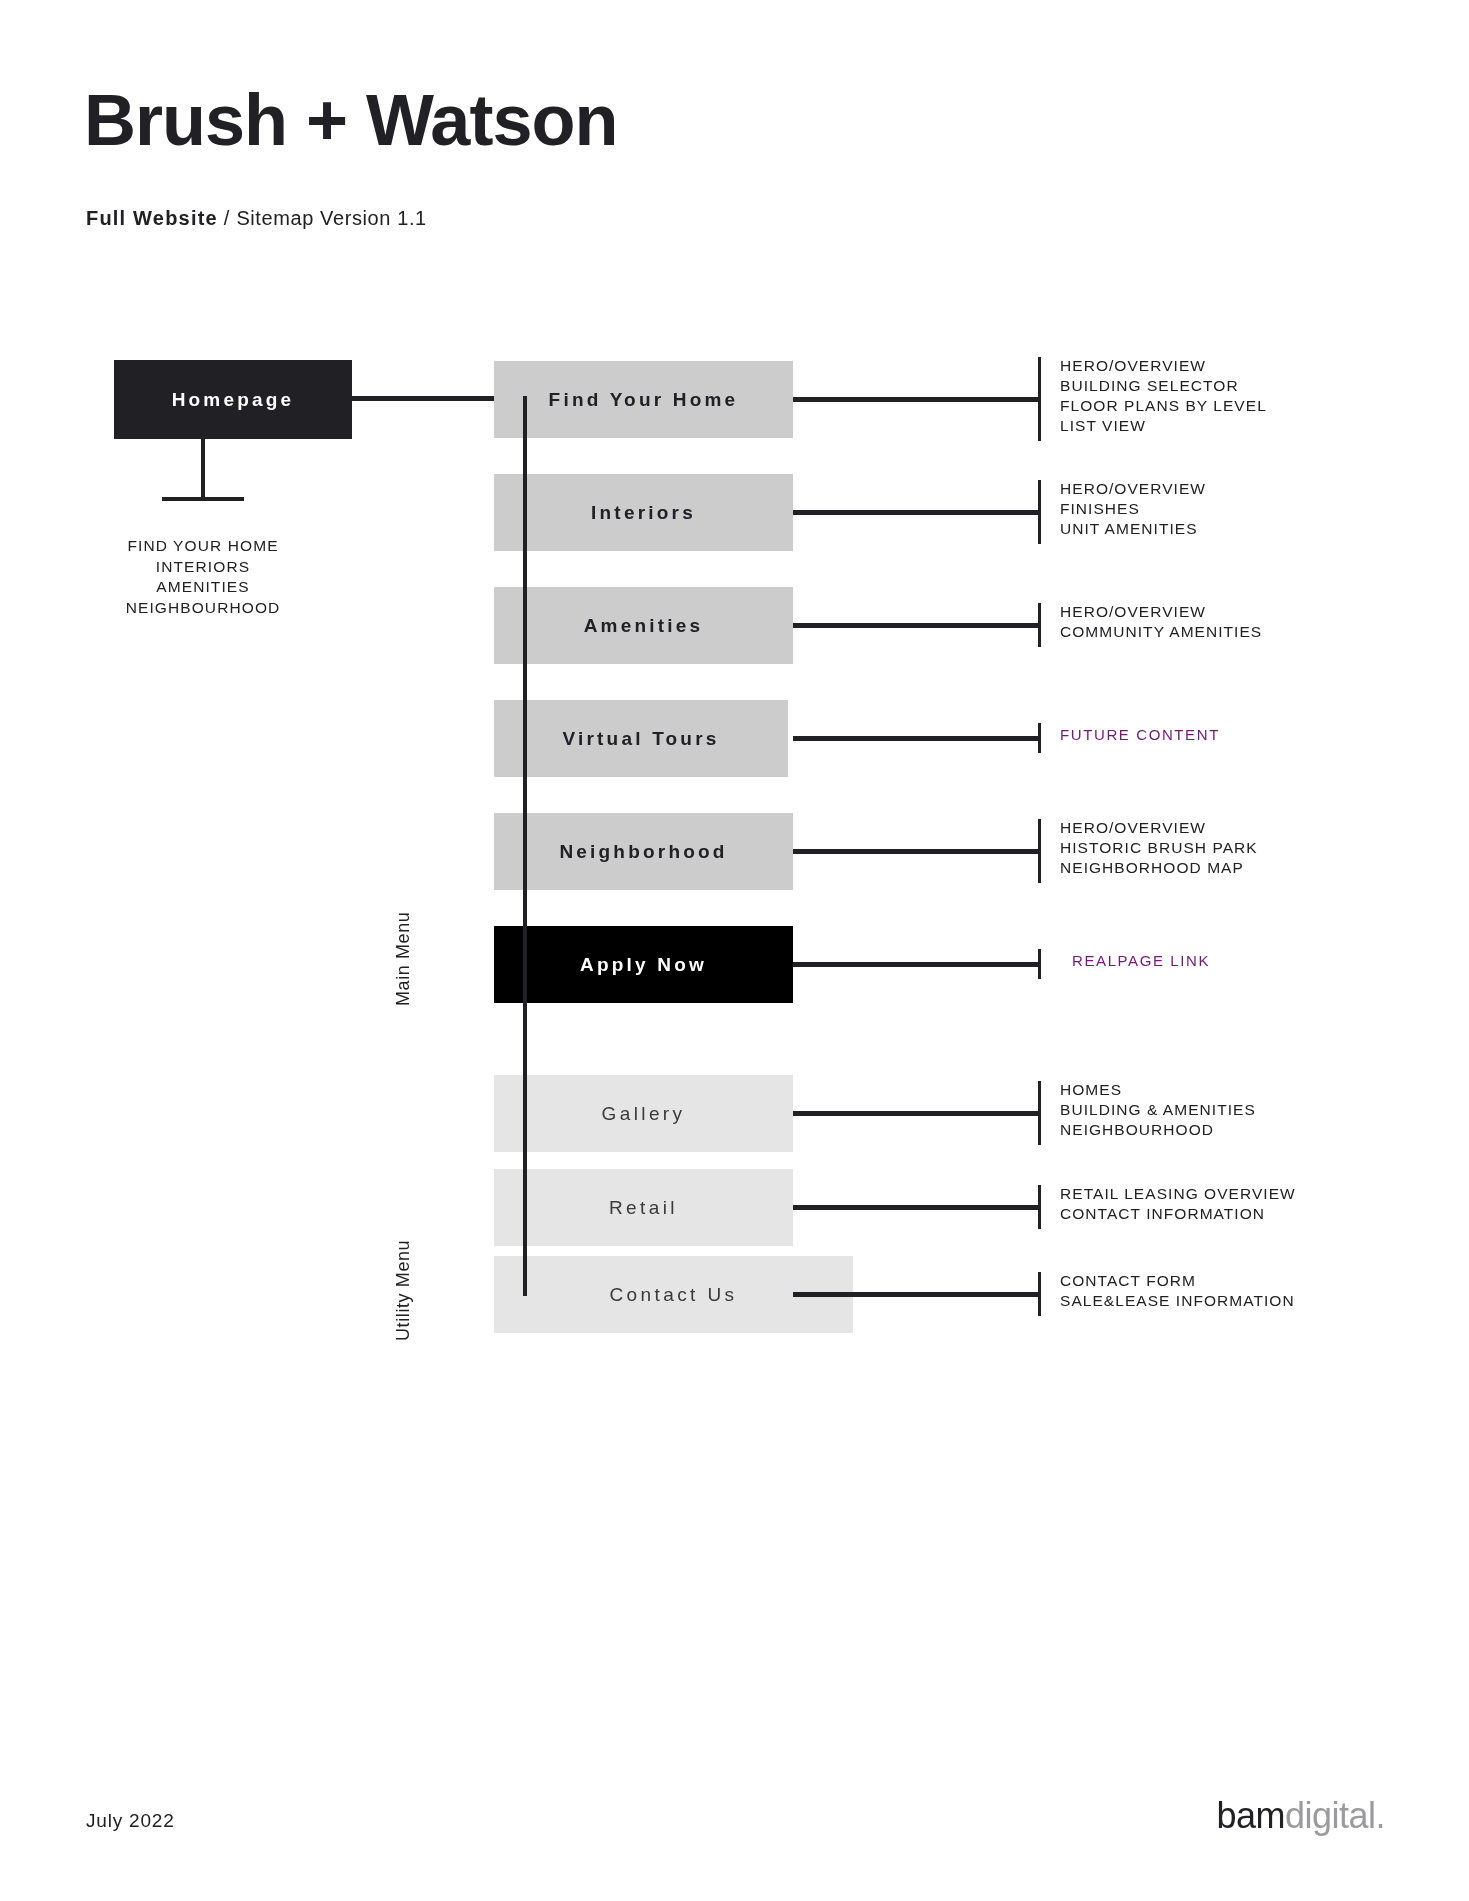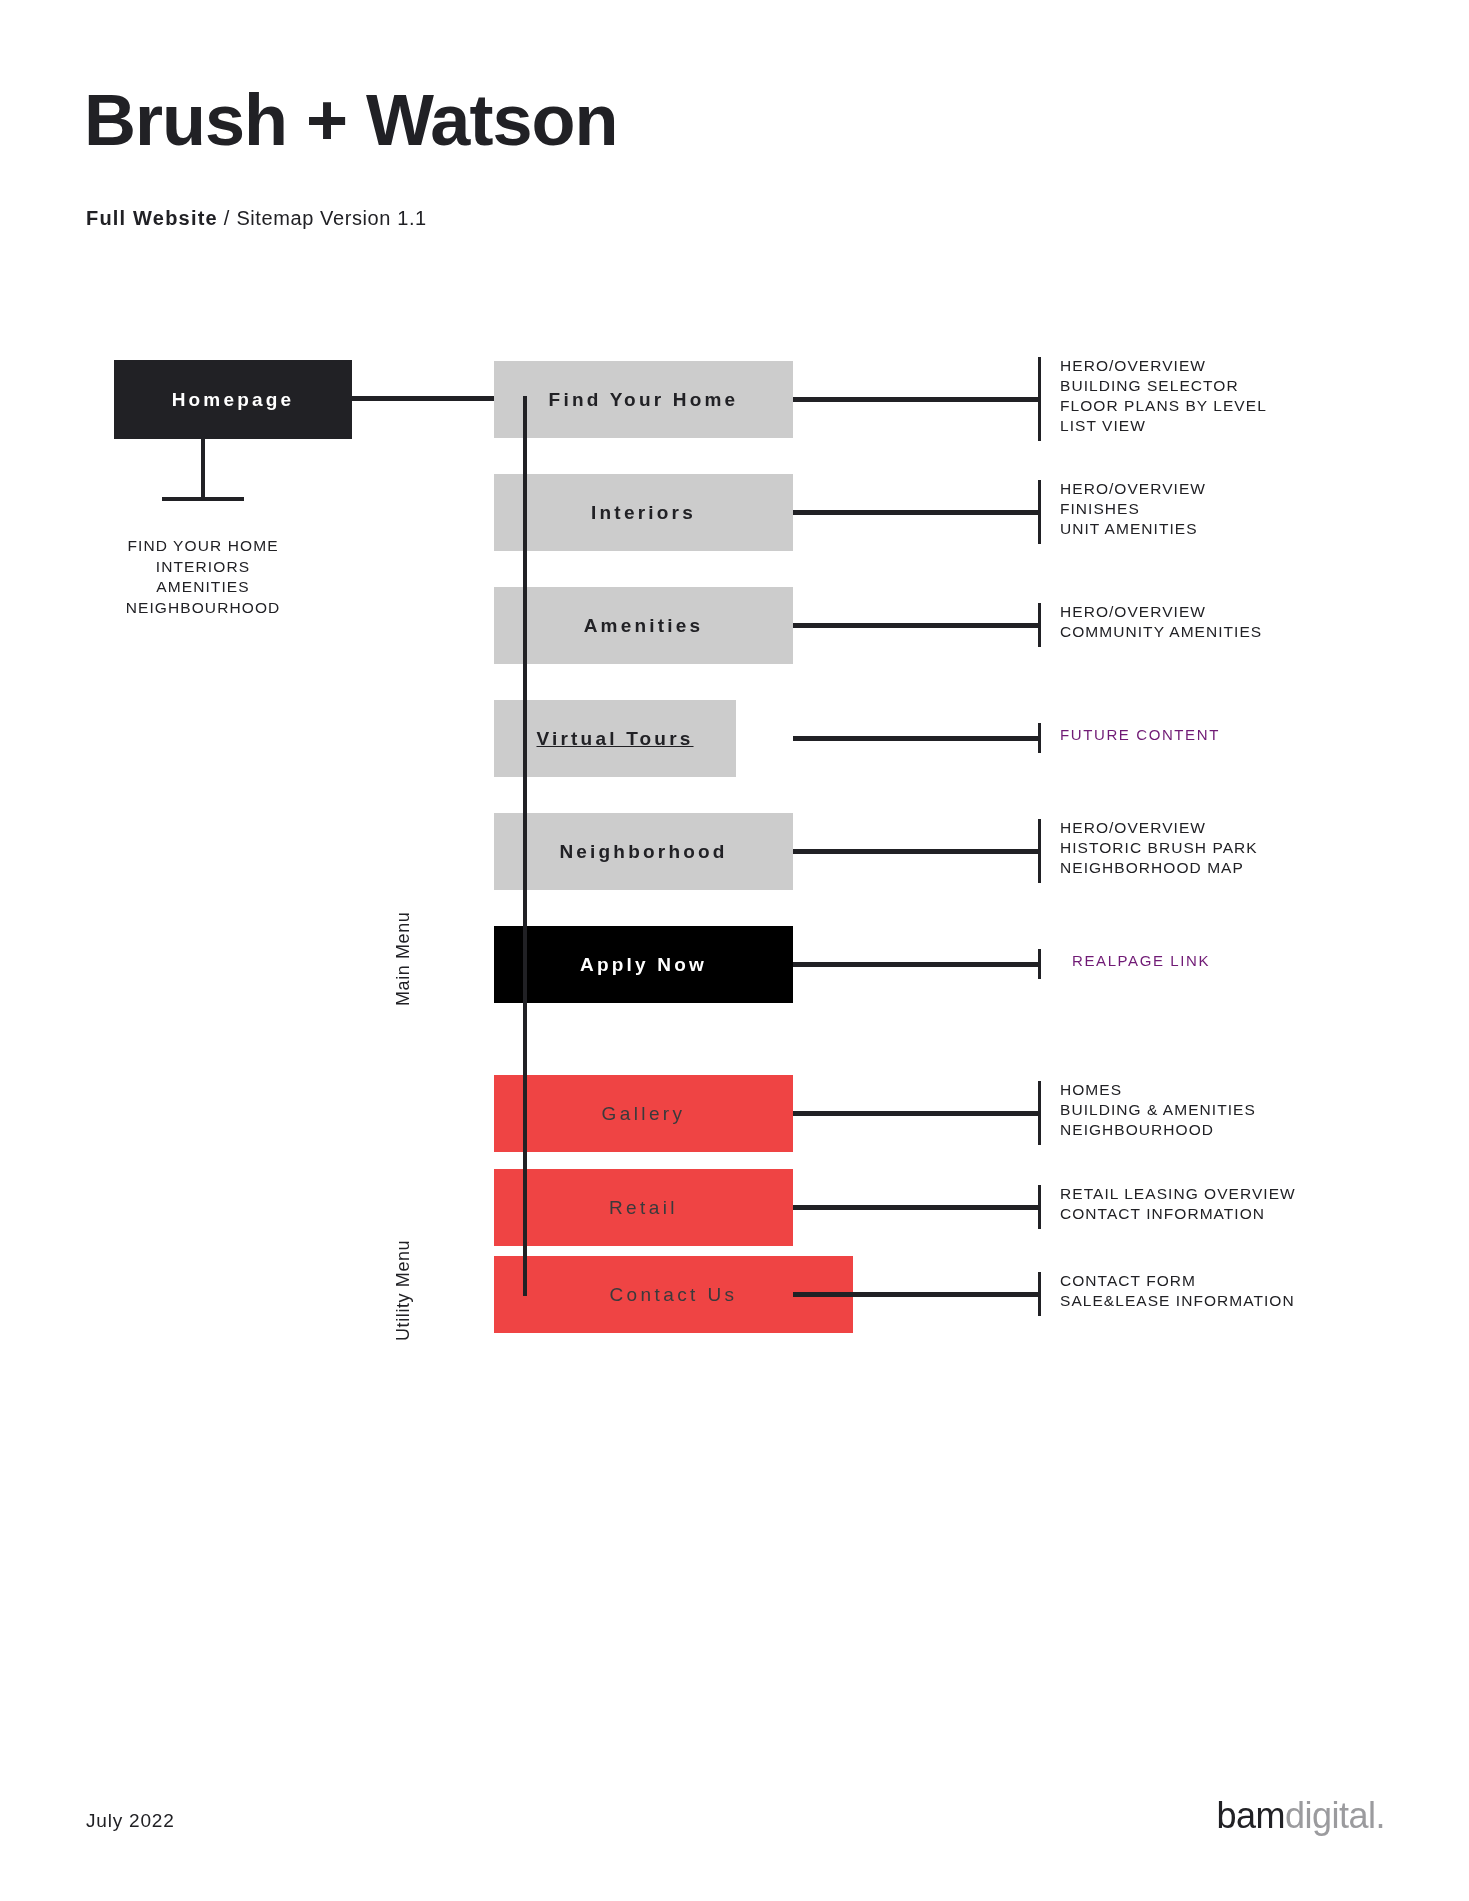--- a/index.html
+++ b/index.html
@@ -44,21 +44,21 @@
   .node .label {
     font-size:19px; font-weight:bold; letter-spacing:3.2px;
     line-height:1;
   }
   .node.dark  { background:#212125; }
   .node.dark  .label { color:#ffffff; }
   .node.mid   { background:#000000; }
   .node.mid   .label { color:#ffffff; }
   .node.gray  { background:#cccccc; }
   .node.gray  .label { color:#212125; }
-  .node.light { background:#ef4444; }
+  .node.light { background:#e5e5e5; }
   .node.light .label { color:#3a3a3c; font-weight:normal; letter-spacing:3.4px; }
 
   
   .sublist {
     position:absolute;
     text-align:center;
     font-size:15.5px;
     letter-spacing:1.1px;
     line-height:20.5px;
     color:#212125;
@@ -145,21 +145,21 @@
     <div class="node gray" style="left: 494px; top: 586.5px; width: 299px; height: 77px;">
       <span class="label">Amenities</span>
     </div>
     <div class="line" style="left: 524px; top: 623px; height: 5px;"></div>
     <div class="line" style="left: 1038px; top: 603px; width: 3px; height: 44px;"></div>
     <div class="line" style="left: 793px; top: 623px; width: 245px; height: 5px;"></div>
     <div class="notes" style="left: 1060px; top: 602px;">
       <div>HERO/OVERVIEW</div>
       <div>COMMUNITY AMENITIES</div>
     </div>
-    <div class="node gray" style="left: 494px; top: 699.5px; width: 242px; height: 77px; text-decoration: underline;">
+    <div class="node gray" style="left: 494px; top: 699.5px; width: 294px; height: 77px;">
       <span class="label">Virtual Tours</span>
     </div>
     <div class="line" style="left: 524px; top: 736px; height: 5px;"></div>
     <div class="line" style="left: 1038px; top: 723px; width: 3px; height: 30px;"></div>
     <div class="line" style="left: 793px; top: 736px; width: 245px; height: 5px;"></div>
     <div class="notes accent" style="left: 1060px; top: 725px;">
       <div>FUTURE CONTENT</div>
     </div>
     <div class="node gray" style="left: 494px; top: 812.5px; width: 299px; height: 77px;">
       <span class="label">Neighborhood</span>

